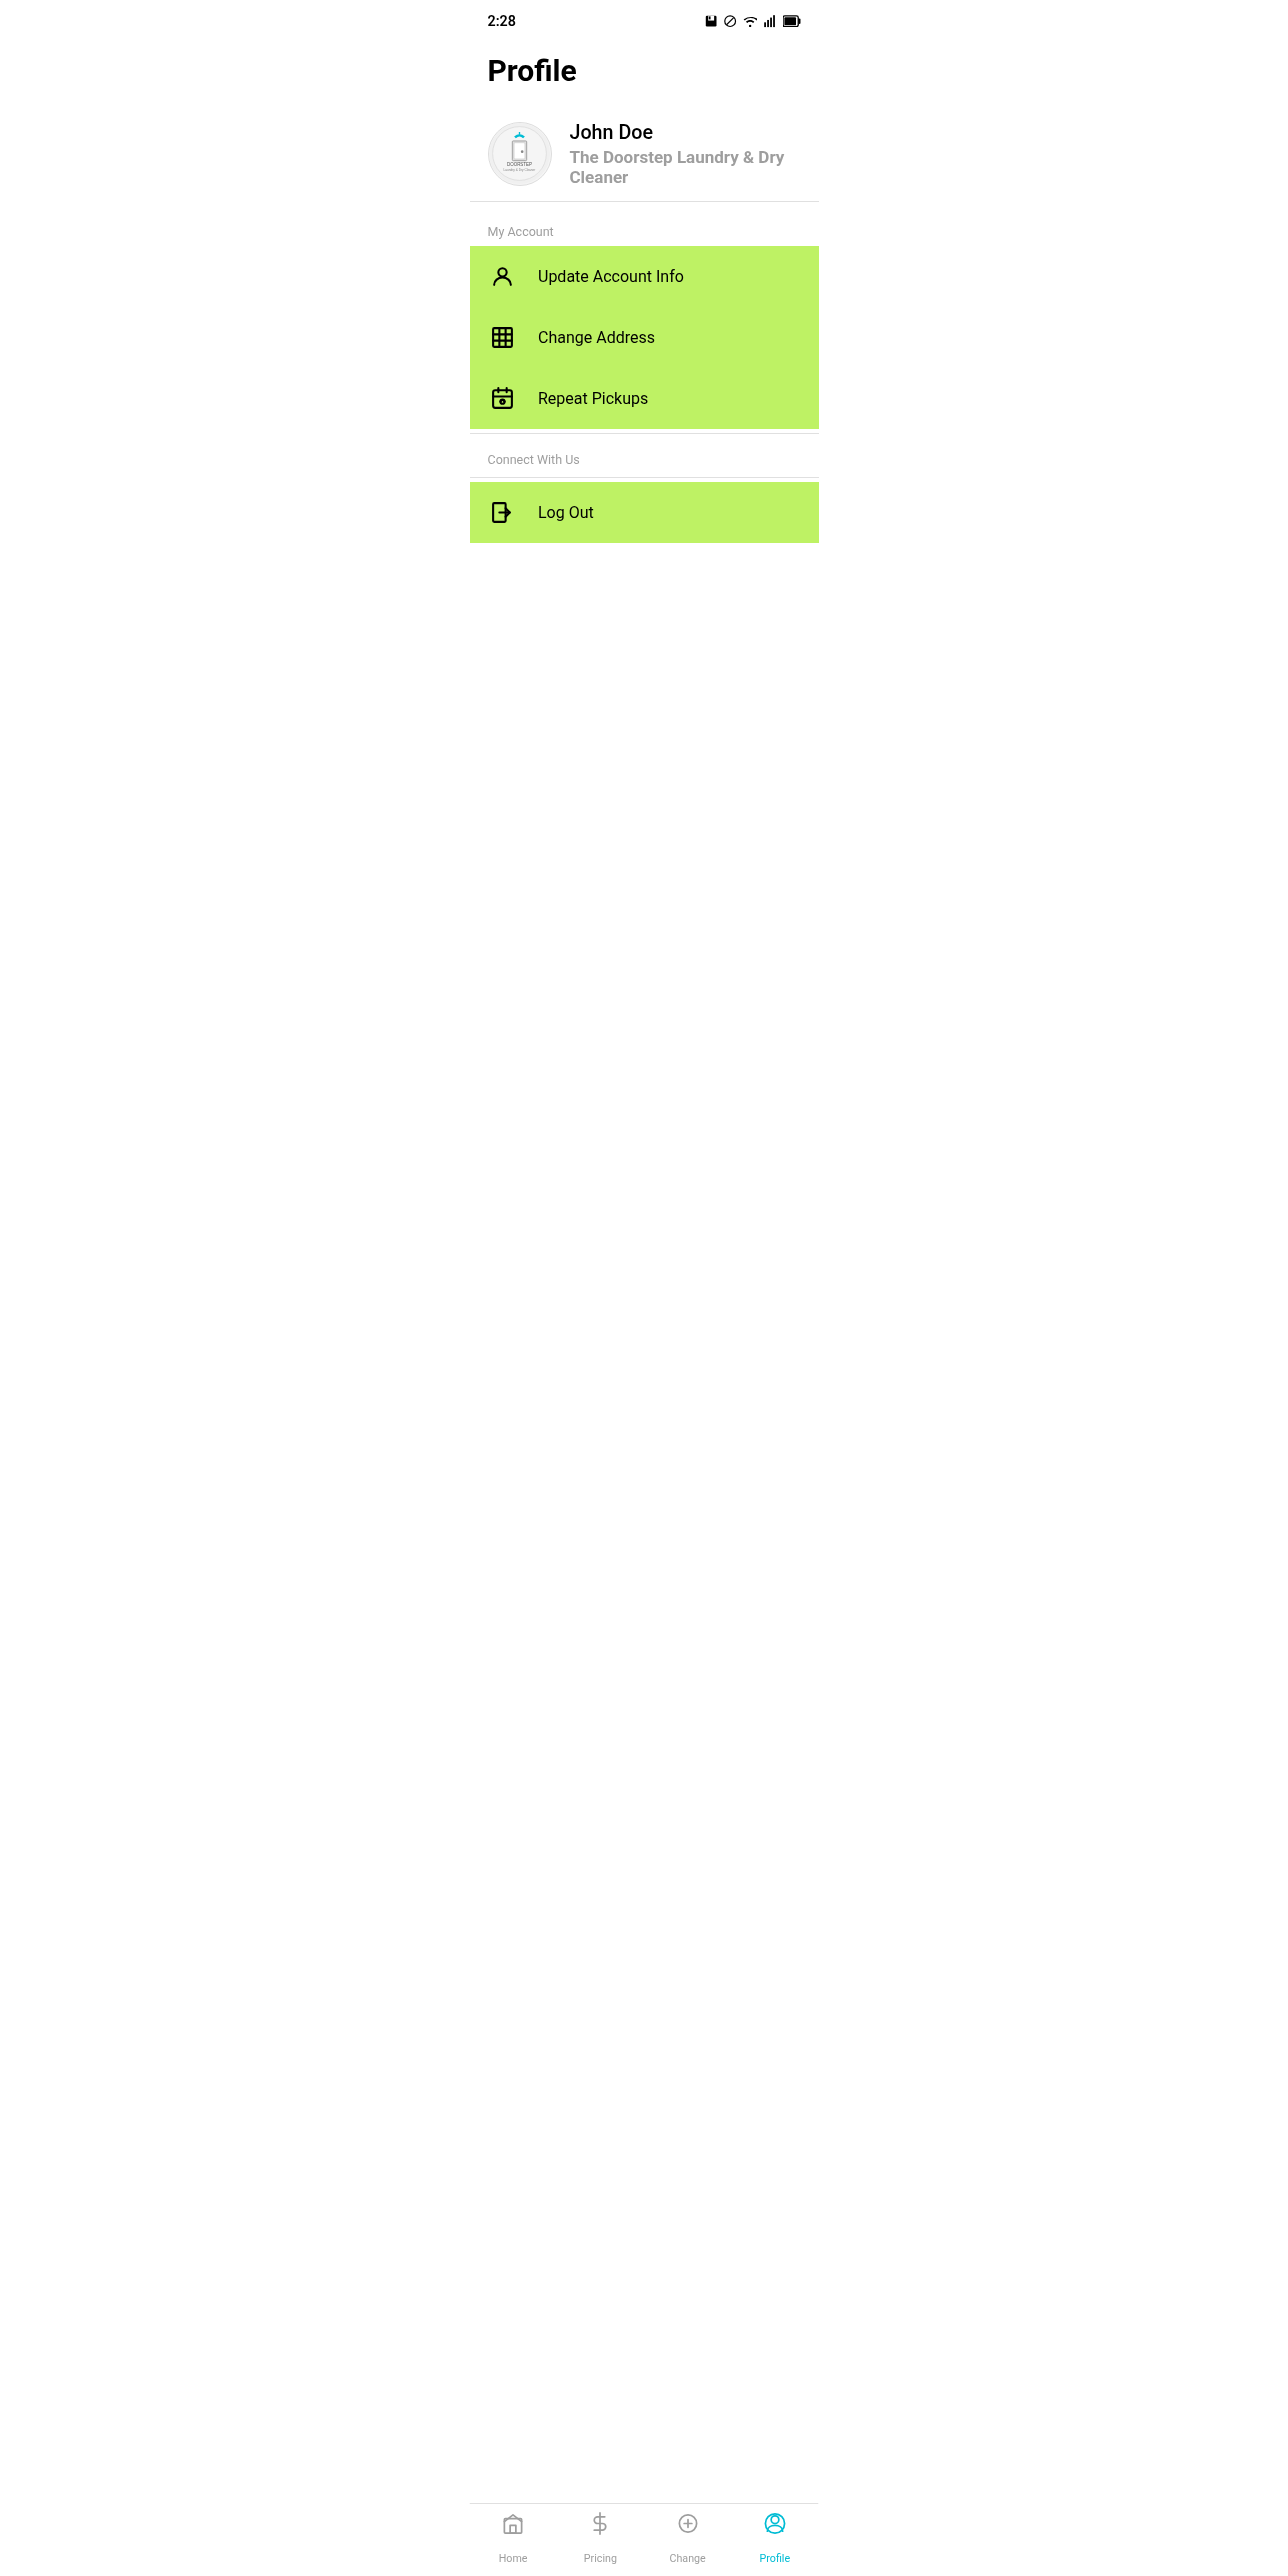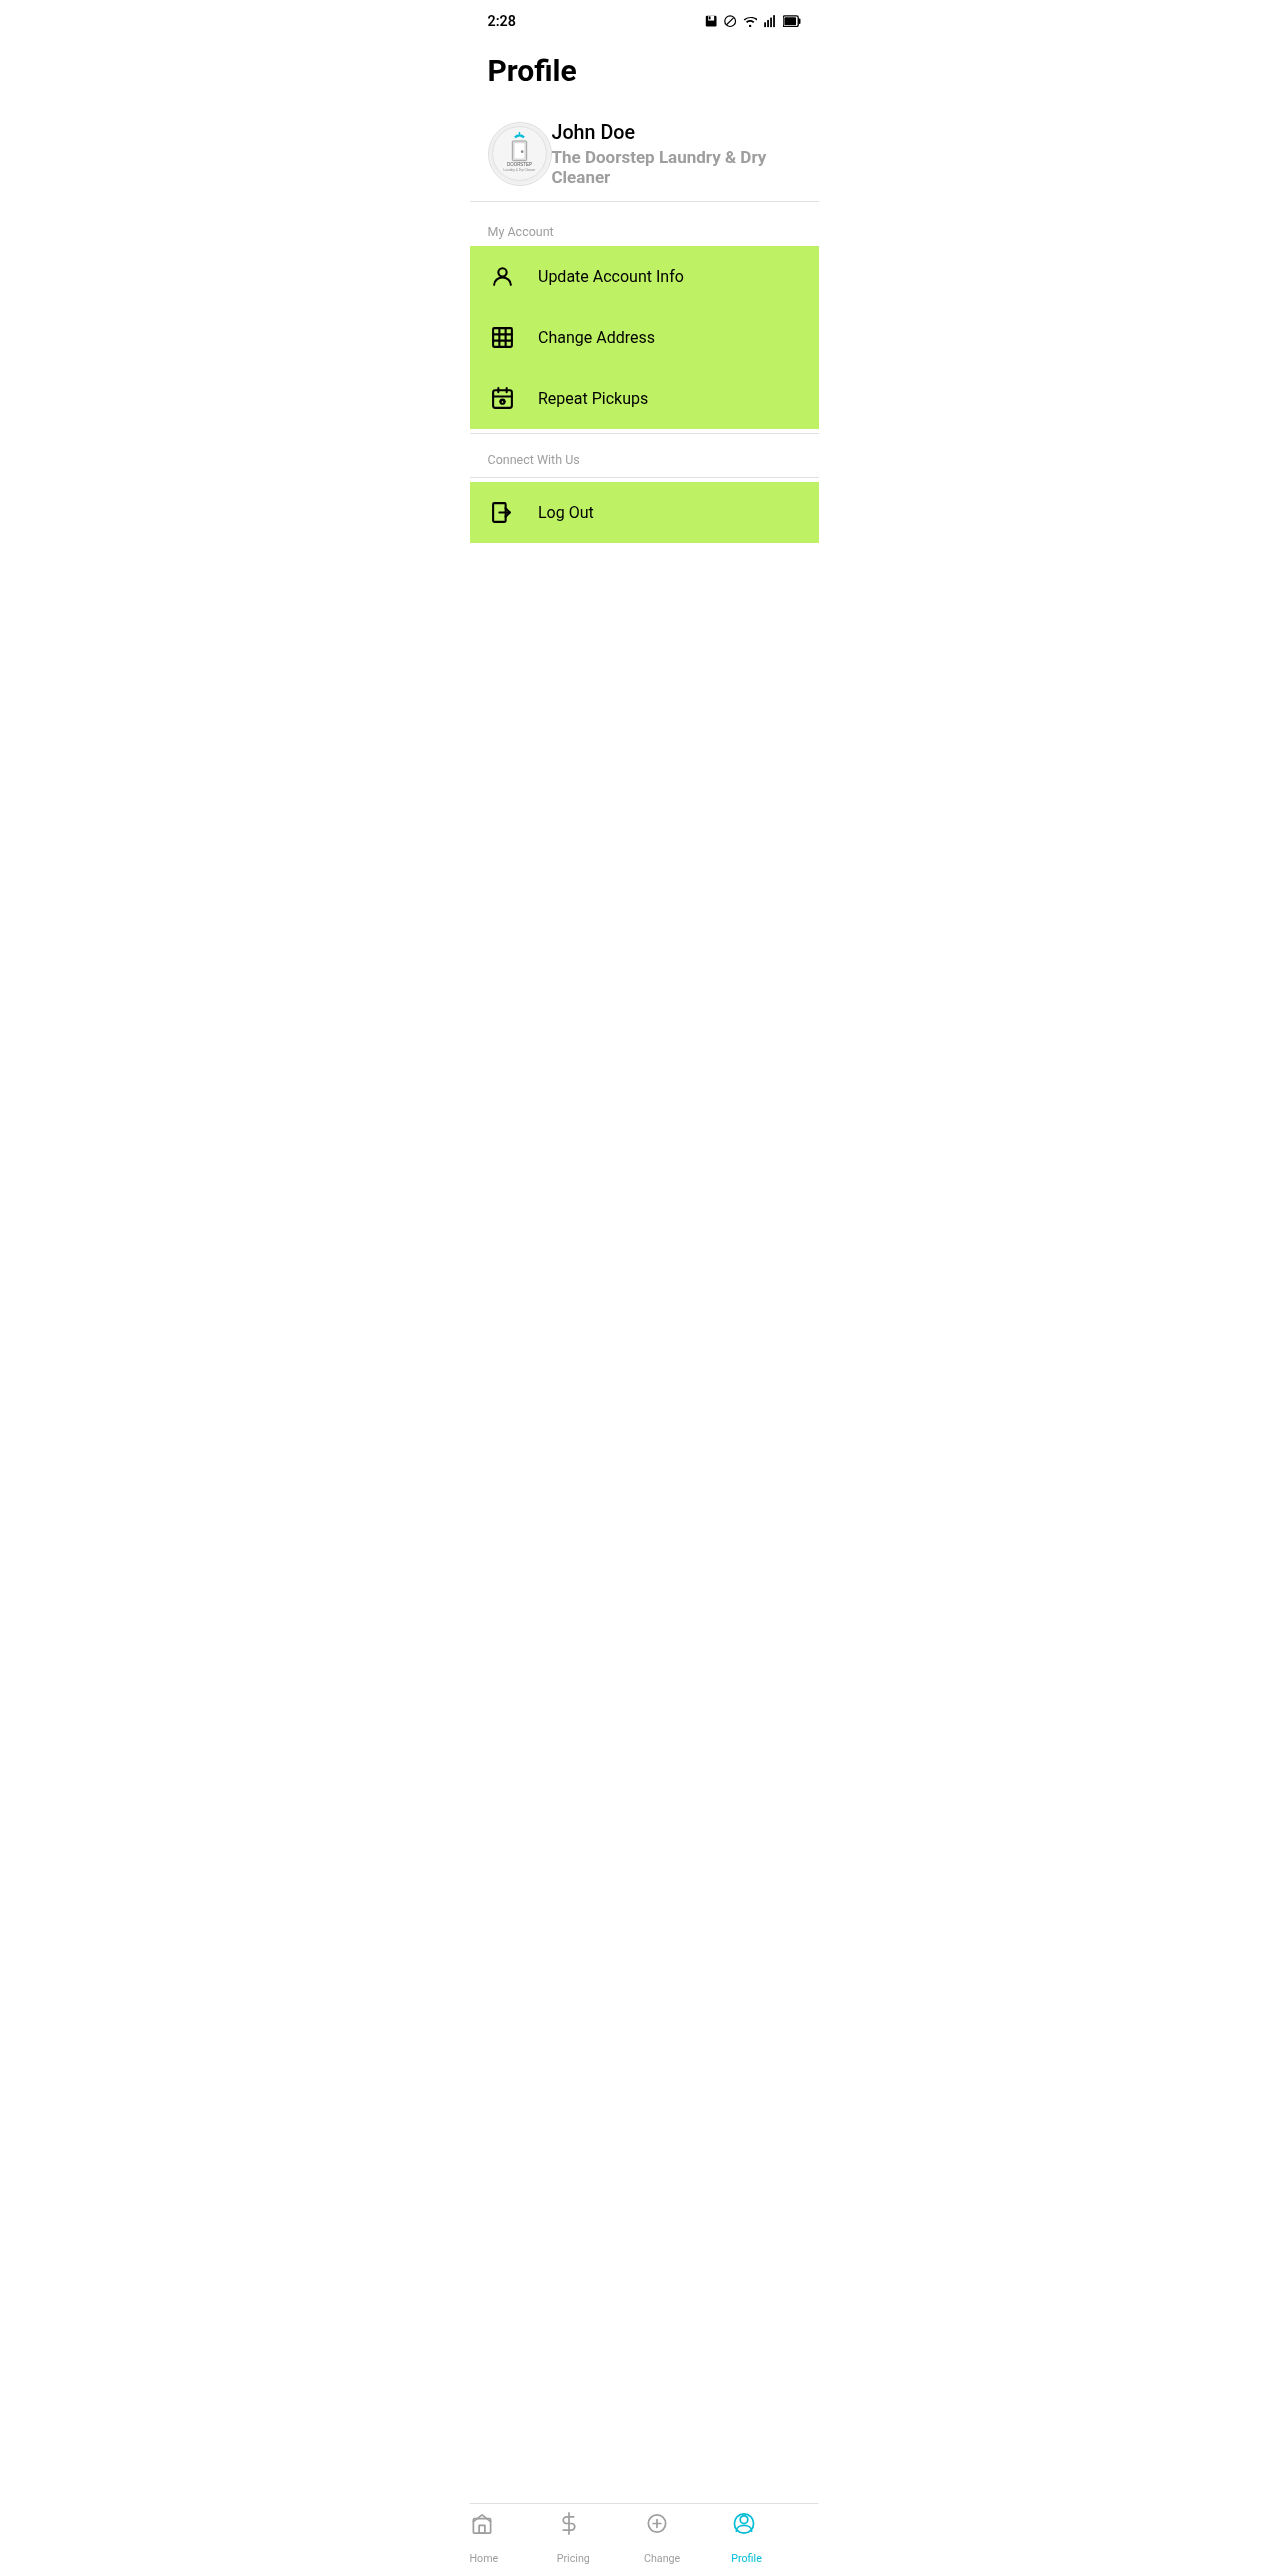--- a/index.html
+++ b/index.html
@@ -50,20 +50,21 @@
       font-weight: 700;
       color: #000;
       padding: 14.3px 18px 18px;
     }
 
     
     .profile-header {
       display: flex;
       align-items: center;
       padding: 14.3px 18px;
+      gap: 18px;
       border-bottom: 0.9px solid #e0e0e0;
       margin-bottom: 7.2px;
     }
 
     .avatar-container {
       width: 64px;
       height: 64px;
       border-radius: 50%;
       border: 0.9px solid #ddd;
       overflow: hidden;
@@ -150,21 +151,21 @@
       display: flex;
       justify-content: space-around;
       align-items: center;
       padding: 7.2px 0 10.7px;
       z-index: 100;
     }
 
     .nav-item {
       display: flex;
       flex-direction: column;
-      align-items: flex-start;
+      align-items: center;
       gap: 16px;
       cursor: pointer;
       flex: 1;
     }
 
     .nav-icon {
       width: 25px;
       height: 25px;
       display: flex;
       align-items: center;

